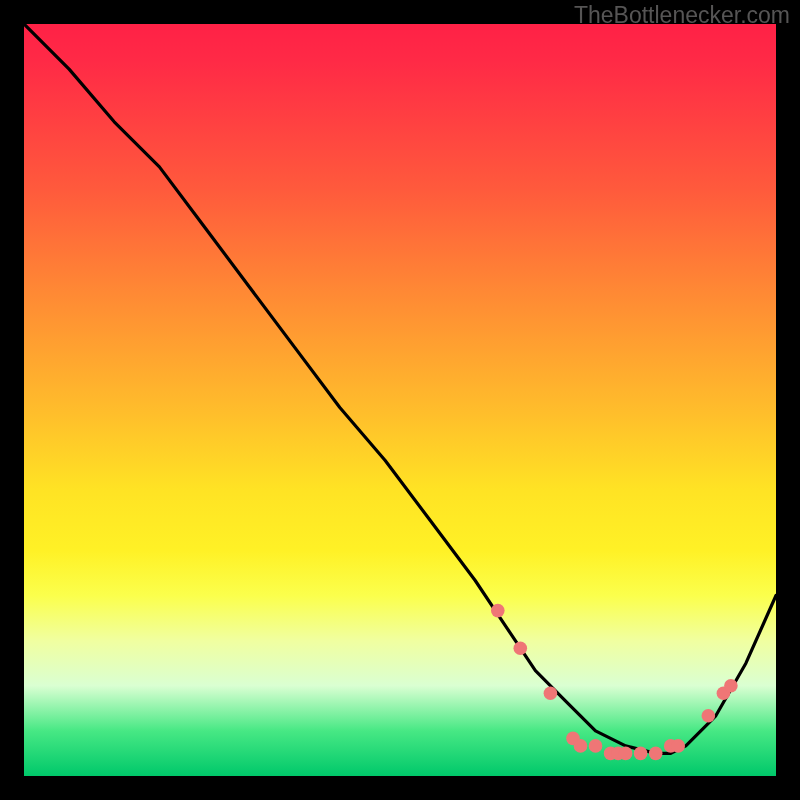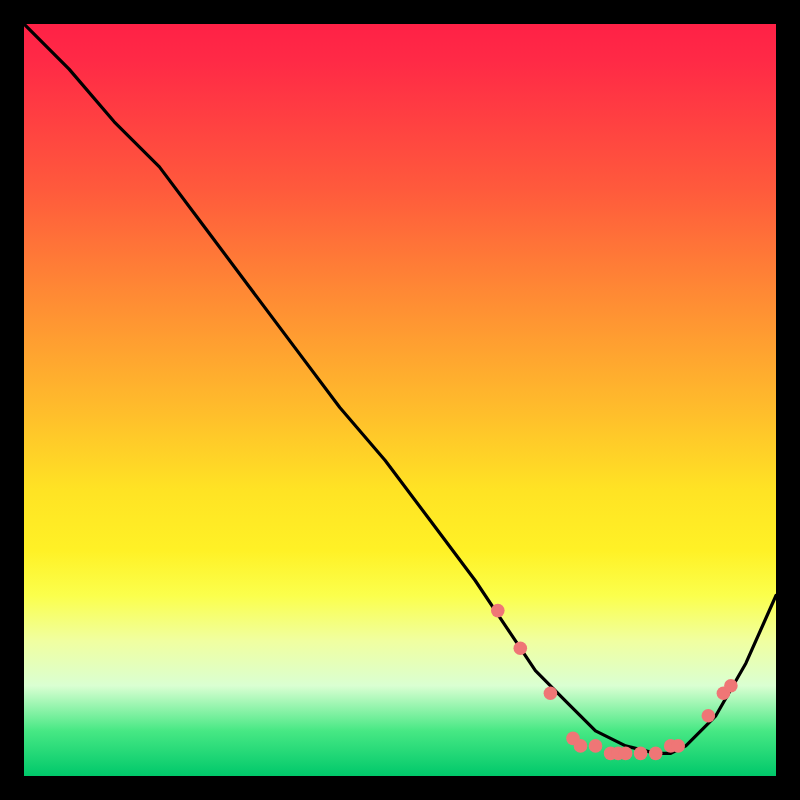--- a/index.html
+++ b/index.html
@@ -77,13 +77,14 @@
           <circle cx="616.6" cy="729.4" r="6.8" fill="#ef7676" stroke="#ef7676" stroke-width="0"></circle>
           <circle cx="631.7" cy="729.4" r="6.8" fill="#ef7676" stroke="#ef7676" stroke-width="0"></circle>
           <circle cx="646.7" cy="721.9" r="6.8" fill="#ef7676" stroke="#ef7676" stroke-width="0"></circle>
           <circle cx="654.2" cy="721.9" r="6.8" fill="#ef7676" stroke="#ef7676" stroke-width="0"></circle>
           <circle cx="684.3" cy="691.8" r="6.8" fill="#ef7676" stroke="#ef7676" stroke-width="0"></circle>
           <circle cx="699.4" cy="669.3" r="6.8" fill="#ef7676" stroke="#ef7676" stroke-width="0"></circle>
           <circle cx="706.9" cy="661.8" r="6.8" fill="#ef7676" stroke="#ef7676" stroke-width="0"></circle>
         </g>
     </svg>
   </div>
+  <div class="watermark">TheBottlenecker.com</div>
 </div>
 
 </body></html>

